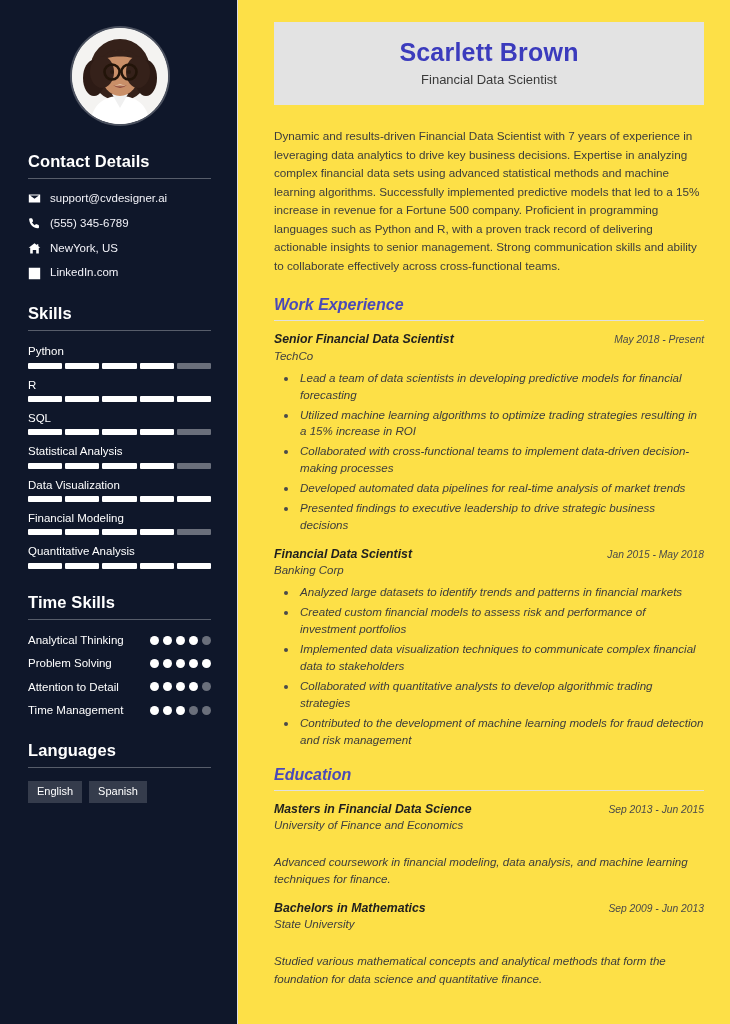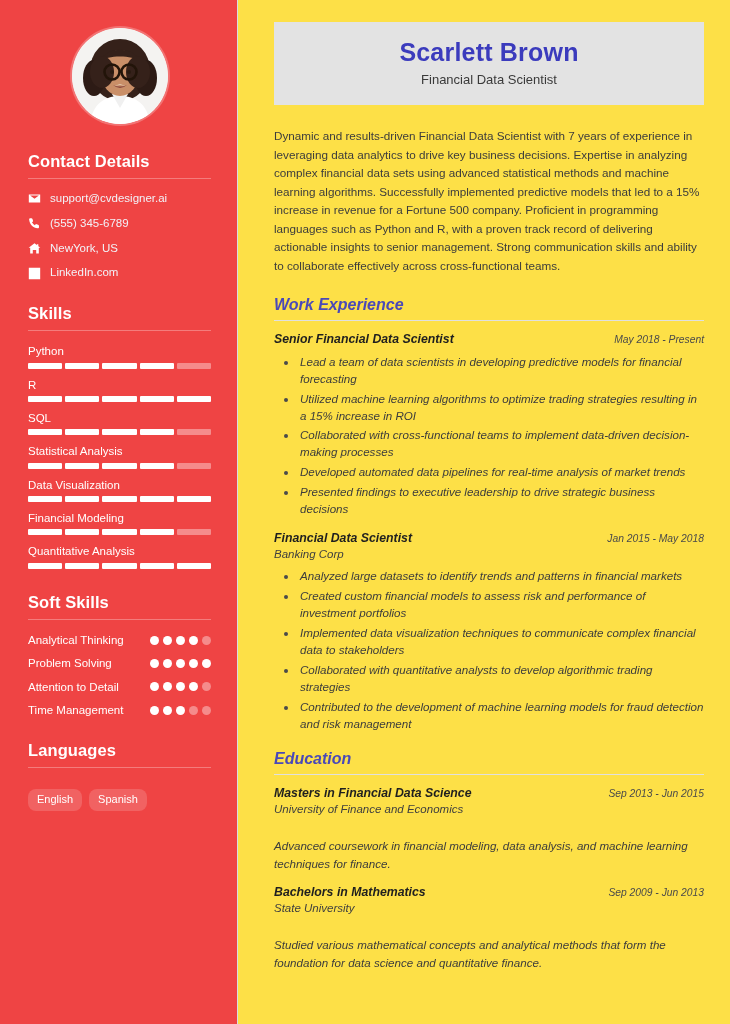--- a/index.html
+++ b/index.html
@@ -19,21 +19,21 @@
     height: 1024px;
     display: flex;
     background: #ffffff;
     overflow: hidden;
   }
 
   
   .sidebar {
     width: 238px;
     flex: 0 0 238px;
-    background: #ef4444;
+    background: #0f172a;
     color: #ffffff;
     padding: 24px 26px 20px 28px;
     border-right: 1px solid #d9d9e4;
   }
 
   .avatar-wrap {
     display: flex;
     justify-content: center;
     margin-top: 4px;
     margin-bottom: 28px;
@@ -124,23 +124,22 @@
     background: #ffffff;
   }
   .dot.off { background: rgba(255,255,255,0.38); }
 
   .lang-wrap { display: flex; flex-wrap: wrap; gap: 7px; }
   .lang-tag {
     background: rgba(255,255,255,0.16);
     color: #ffffff;
     font-size: 11px;
     padding: 4px 9px;
-    border-radius: 8px;
+    border-radius: 0;
     line-height: 1.2;
-    margin-top: 8px;
   }
 
   
   .main {
     flex: 1 1 auto;
     padding: 22px 26px 32px 36px;
     background: #fde047;
     min-width: 0;
   }
 
@@ -380,21 +379,21 @@
               <span class="seg"></span>
               <span class="seg"></span>
               <span class="seg"></span>
               <span class="seg"></span>
             </div>
           </div>
         </div>
     </div>
 
     <div class="block">
-      <div class="side-head">Soft Skills</div>
+      <div class="side-head">Time Skills</div>
       <div class="side-rule"></div>
       <div id="soft-list">
           <div class="soft-row">
             <div class="soft-name">Analytical Thinking</div>
             <div class="dots">
               <span class="dot"></span>
               <span class="dot"></span>
               <span class="dot"></span>
               <span class="dot"></span>
               <span class="dot off"></span>
@@ -455,20 +454,21 @@
 
     <section class="section">
       <div class="sec-head">Work Experience</div>
       <div class="sec-rule"></div>
       <div id="work-list">
           <div class="entry">
             <div class="entry-top">
               <div class="entry-title">Senior Financial Data Scientist</div>
               <div class="entry-date">May 2018 - Present</div>
             </div>
+            <div class="entry-org">TechCo</div>
             <ul class="bullets">
               <li>Lead a team of data scientists in developing predictive models for financial forecasting</li>
               <li>Utilized machine learning algorithms to optimize trading strategies resulting in a 15% increase in ROI</li>
               <li>Collaborated with cross-functional teams to implement data-driven decision-making processes</li>
               <li>Developed automated data pipelines for real-time analysis of market trends</li>
               <li>Presented findings to executive leadership to drive strategic business decisions</li>
             </ul>
           </div>
           <div class="entry">
             <div class="entry-top">

